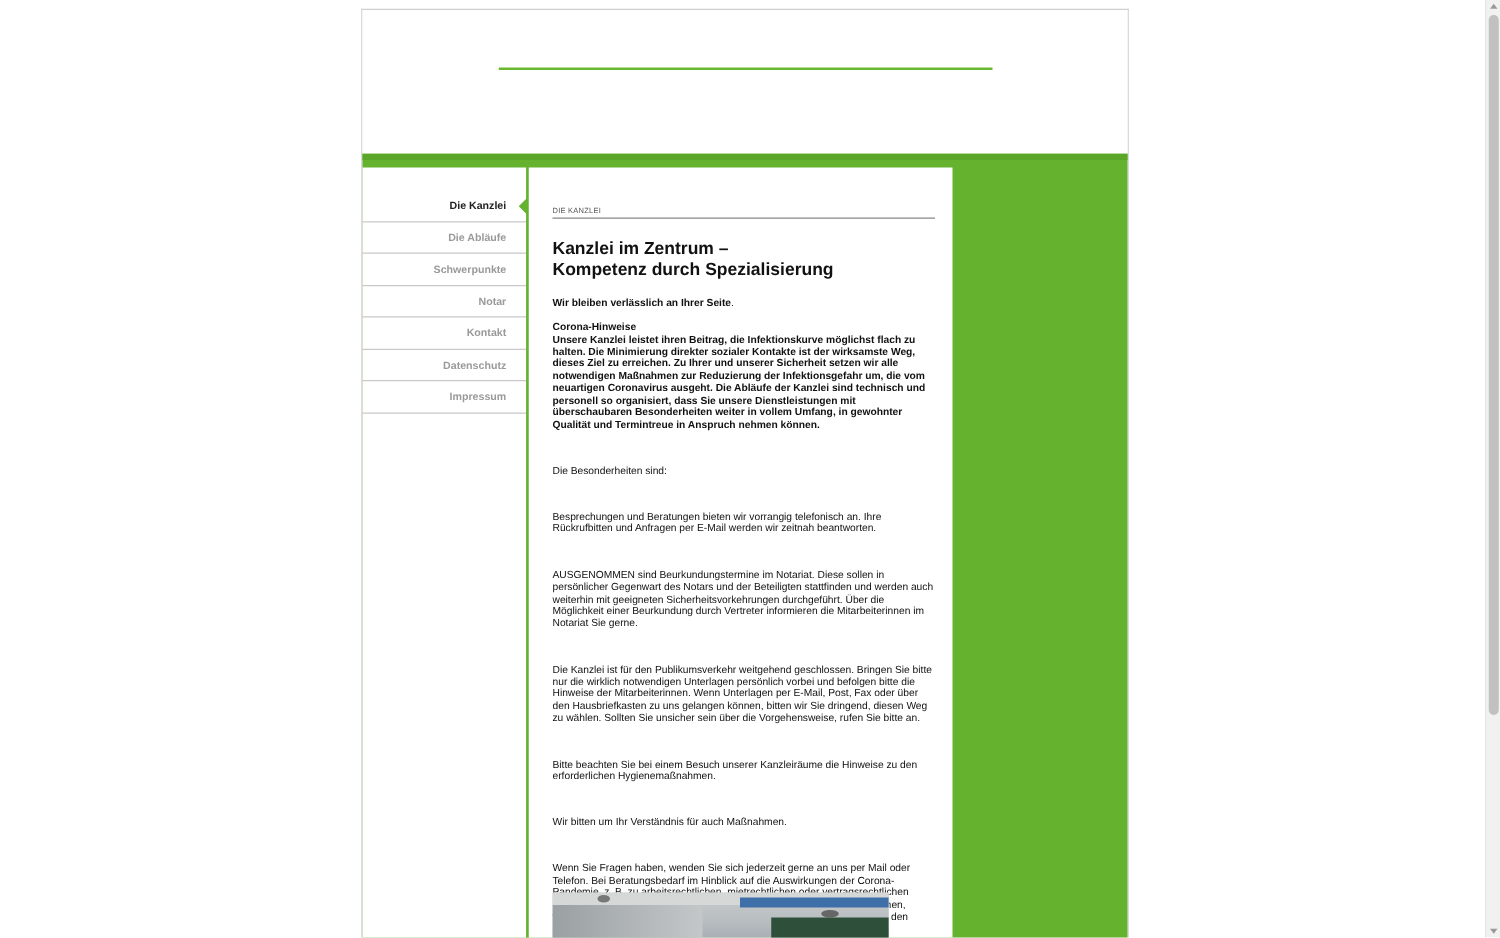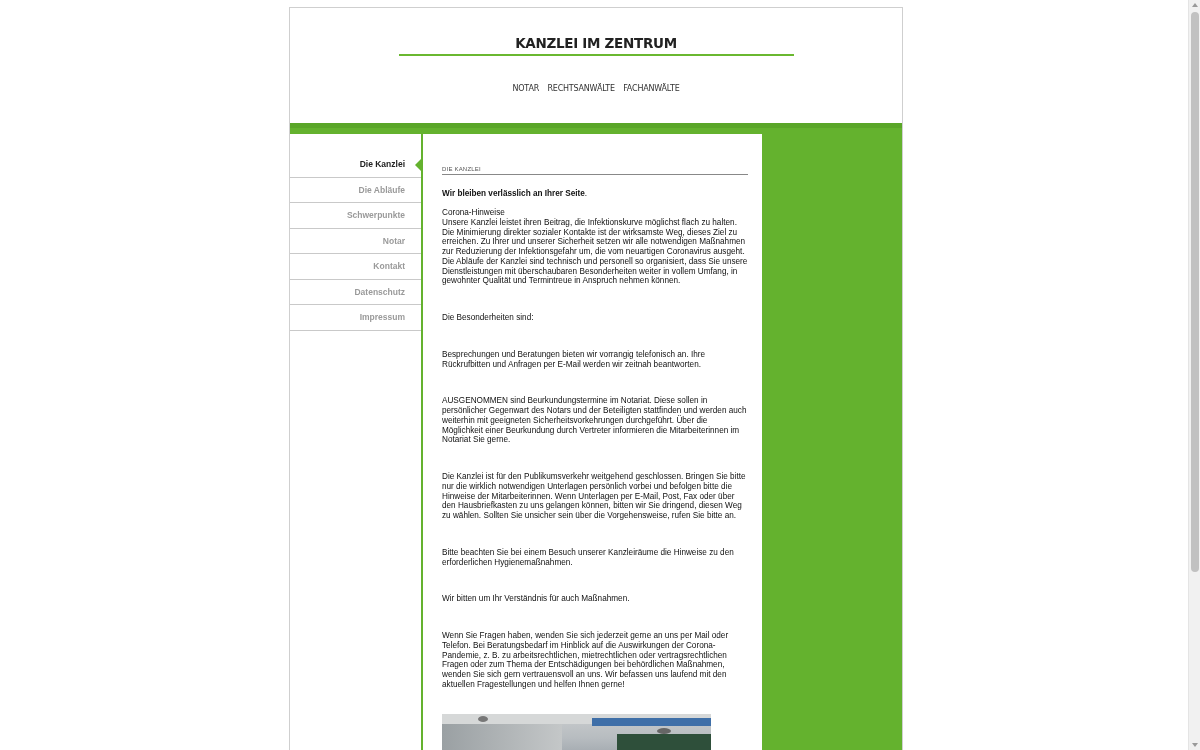--- a/index.html
+++ b/index.html
@@ -67,27 +67,21 @@
   .scrollbar { position: absolute; left: 1188px; top: 0; width: 12px; height: 750px; background: #f1f1f1; border-left: 1px solid #e4e4e4; }
   .scrollbar .thumb { position: absolute; left: 2px; top: 12px; width: 8px; height: 560px; background: #c1c1c1; border-radius: 4px; }
   .scrollbar .arrow-up { position: absolute; left: 3px; top: 3px; width: 0; height: 0; border-left: 3px solid transparent; border-right: 3px solid transparent; border-bottom: 4px solid #9a9a9a; }
   .scrollbar .arrow-down { position: absolute; left: 3px; bottom: 3px; width: 0; height: 0; border-left: 3px solid transparent; border-right: 3px solid transparent; border-top: 4px solid #9a9a9a; }
 </style>
 </head>
 <body>
 
 <div class="page">
   <div class="header">
-    <div class="brand-title">KANZLEI IM ZENTRUM</div>
     <div class="brand-rule"></div>
-    <div class="brand-subs">
-      <span>NOTAR</span>
-      <span>RECHTSANWÄLTE</span>
-      <span>FACHANWÄLTE</span>
-    </div>
   </div>
 
   <div class="green-band">
     <div class="gb-light"></div>
   </div>
 
   <div class="sidebar">
     <ul class="nav">
       <li class="active">Die Kanzlei</li>
       <li>Die Abläufe</li>
@@ -95,23 +89,27 @@
       <li>Notar</li>
       <li>Kontakt</li>
       <li>Datenschutz</li>
       <li>Impressum</li>
     </ul>
   </div>
   <div class="sidebar-divider"></div>
 
   <div class="content">
     <div class="crumb">DIE KANZLEI</div>
+    <h1 class="title">
+      <span>Kanzlei im Zentrum –</span><br>
+      <span>Kompetenz durch Spezialisierung</span>
+    </h1>
     <div class="intro"><span>Wir bleiben verlässlich an Ihrer Seite</span><span class="dot">.</span></div>
     <div class="body-text">
-      <p class="first" style="white-space: pre-line;">Corona-Hinweise
+      <p class="first" style="white-space: pre-line; font-weight: bold;">Corona-Hinweise
 Unsere Kanzlei leistet ihren Beitrag, die Infektionskurve möglichst flach zu halten. Die Minimierung direkter sozialer Kontakte ist der wirksamste Weg, dieses Ziel zu erreichen. Zu Ihrer und unserer Sicherheit setzen wir alle notwendigen Maßnahmen zur Reduzierung der Infektionsgefahr um, die vom neuartigen Coronavirus ausgeht. Die Abläufe der Kanzlei sind technisch und personell so organisiert, dass Sie unsere Dienstleistungen mit überschaubaren Besonderheiten weiter in vollem Umfang, in gewohnter Qualität und Termintreue in Anspruch nehmen können.</p>
       <p>Die Besonderheiten sind:</p>
       <p>Besprechungen und Beratungen bieten wir vorrangig telefonisch an. Ihre Rückrufbitten und Anfragen per E-Mail werden wir zeitnah beantworten.</p>
       <p>AUSGENOMMEN sind Beurkundungstermine im Notariat. Diese sollen in persönlicher Gegenwart des Notars und der Beteiligten stattfinden und werden auch weiterhin mit geeigneten Sicherheitsvorkehrungen durchgeführt. Über die Möglichkeit einer Beurkundung durch Vertreter informieren die Mitarbeiterinnen im Notariat Sie gerne.</p>
       <p>Die Kanzlei ist für den Publikumsverkehr weitgehend geschlossen. Bringen Sie bitte nur die wirklich notwendigen Unterlagen persönlich vorbei und befolgen bitte die Hinweise der Mitarbeiterinnen. Wenn Unterlagen per E-Mail, Post, Fax oder über den Hausbriefkasten zu uns gelangen können, bitten wir Sie dringend, diesen Weg zu wählen. Sollten Sie unsicher sein über die Vorgehensweise, rufen Sie bitte an.</p>
       <p>Bitte beachten Sie bei einem Besuch unserer Kanzleiräume die Hinweise zu den erforderlichen Hygienemaßnahmen.</p>
       <p>Wir bitten um Ihr Verständnis für auch Maßnahmen.</p>
       <p>Wenn Sie Fragen haben, wenden Sie sich jederzeit gerne an uns per Mail oder Telefon. Bei Beratungsbedarf im Hinblick auf die Auswirkungen der Corona-Pandemie, z. B. zu arbeitsrechtlichen, mietrechtlichen oder vertragsrechtlichen Fragen oder zum Thema der Entschädigungen bei behördlichen Maßnahmen, wenden Sie sich gern vertrauensvoll an uns. Wir befassen uns laufend mit den aktuellen Fragestellungen und helfen Ihnen gerne!</p>
       <p>Ihre Kanzlei im Zentrum</p>
     </div>

